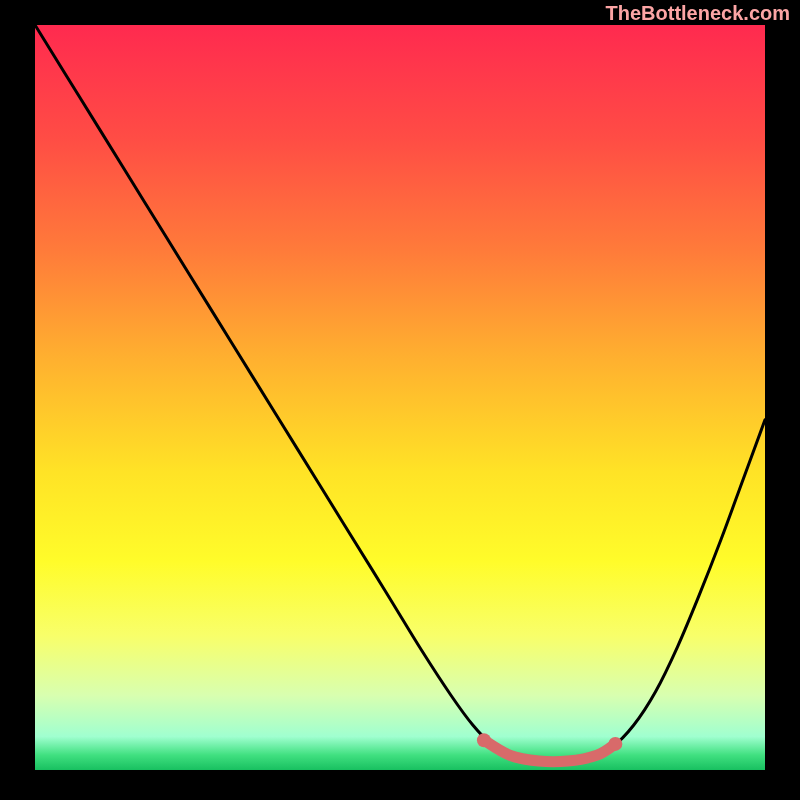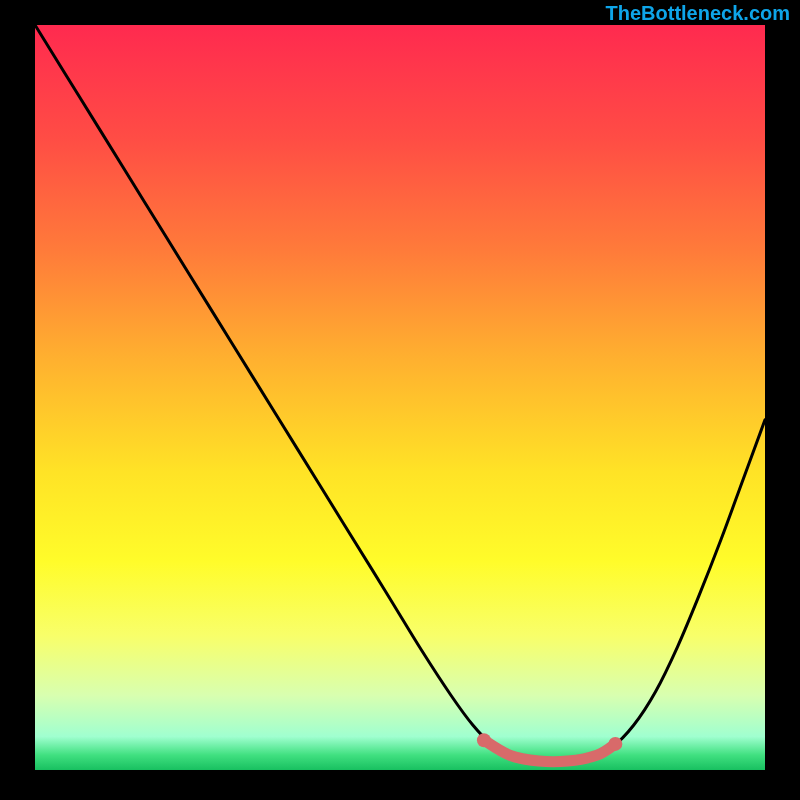--- a/index.html
+++ b/index.html
@@ -15,21 +15,21 @@
     width: 800px;
     height: 800px;
   }
   .watermark {
     position: absolute;
     top: 2px;
     right: 10px;
     font-family: Arial, Helvetica, sans-serif;
     font-size: 20px;
     font-weight: bold;
-    color: #0ea5e9;
+    color: #fca5a5;
     z-index: 10;
   }
   .plot-area {
     position: absolute;
     left: 35px;
     top: 25px;
     width: 730px;
     height: 745px;
   }
   svg {

